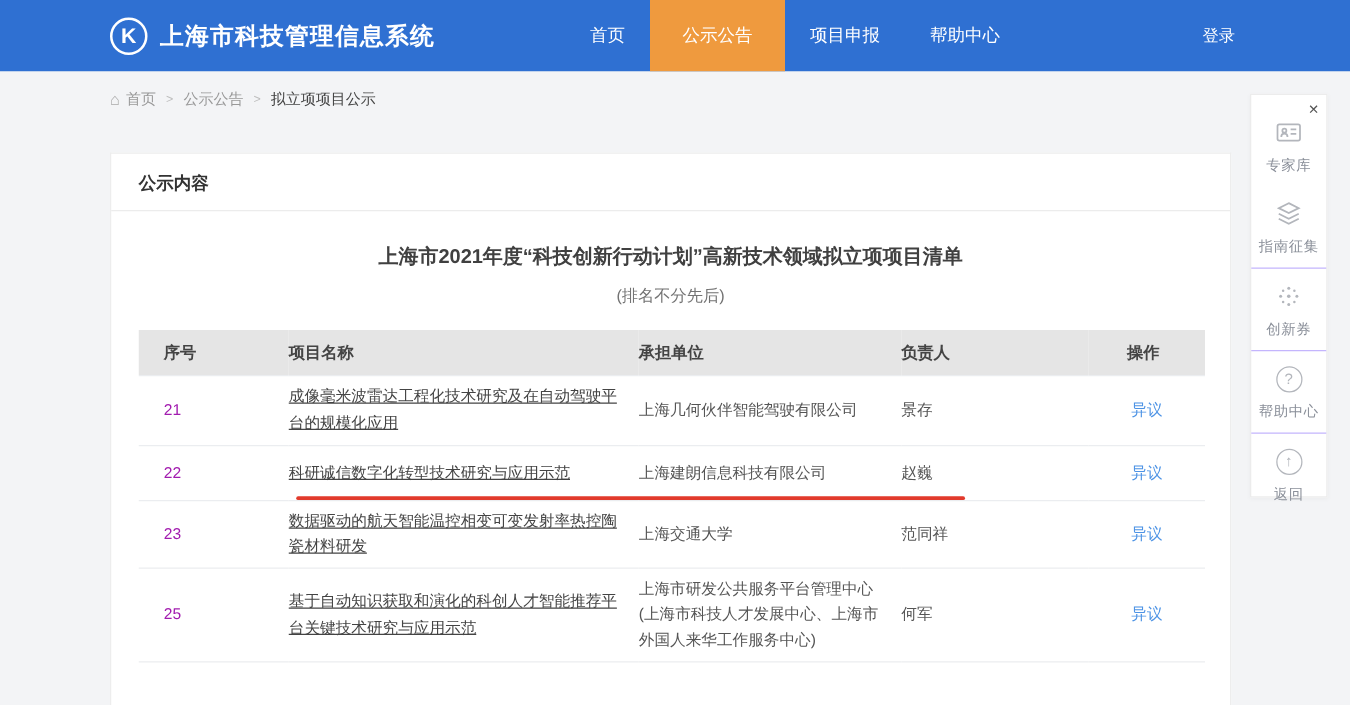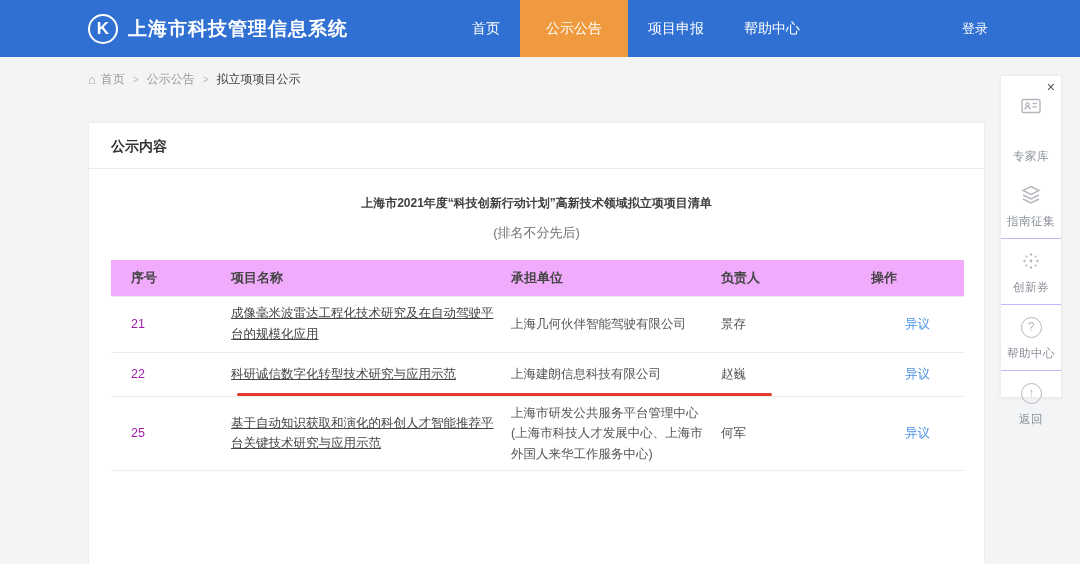--- a/index.html
+++ b/index.html
@@ -45,32 +45,32 @@
     position:absolute; left:88px; top:122px; width:897px; height:500px;
     background:#fff; border:1px solid #ededed; border-bottom:none;
   }
   .card-head {
     height:46px; line-height:46px; padding-left:22px;
     font-size:14px; font-weight:bold; color:#333;
     border-bottom:1px solid #ececec;
   }
   .list-title {
     margin-top:26px; text-align:center;
-    font-size:12px; font-weight:bold; color:#404040;
+    font-size:16px; font-weight:bold; color:#404040;
   }
   .list-subtitle { margin-top:12px; text-align:center; font-size:13px; color:#737373; }
   
   .table-wrap { position:relative; margin:18px 22px 0 22px; }
   table { width:853px; border-collapse:collapse; table-layout:fixed; }
   thead th {
-    height:36px; background:#f0abfc; font-size:13px; font-weight:bold; color:#444;
+    height:36px; background:#e5e5e5; font-size:13px; font-weight:bold; color:#444;
     text-align:left; padding:0 6px 0 0; border-bottom:1px solid #ebedf0;
   }
   thead th.first { padding-left:20px; }
-  thead th.op { text-align:left; }
+  thead th.op { text-align:center; }
   tbody td {
     font-size:12.5px; color:#555; line-height:1.65; vertical-align:middle;
     padding:6px 14px 6px 0; border-bottom:1px solid #ebedf0;
   }
   tbody td.first { padding-left:20px; color:#a21caf; }
   tbody td.name { color:#444;text-decoration:underline; }
   tbody td.op { text-align:center; padding-right:0; }
   .action-link { color:#4d93e5; cursor:pointer; font-size:12.5px;margin-top:39px; }
   tr.h21 td { height:56px; }
   tr.h22 td { height:44px; }
@@ -87,21 +87,21 @@
     background:#fff; border:1px solid #ececec; box-shadow:0 1px 4px rgba(0,0,0,0.04);
   }
   .float-close {
     position:absolute; top:4px; right:6px; font-size:14px; color:#555;
     cursor:pointer; line-height:1;
   }
   .float-item {
     display:flex; flex-direction:column; align-items:center;
     padding:10px 0 9px 0; cursor:pointer;
   }
-  .float-item.first { padding-top:18px;gap:24px; }
+  .float-item.first { padding-top:18px; }
   .float-item.divided { border-top:1px solid #c4b5fd; }
   .f-ico { width:24px; height:24px; display:flex; align-items:center; justify-content:center;
     color:#b3b6bc; margin-bottom:7px; }
   .f-ico svg { stroke:#b3b6bc; fill:none; stroke-width:1.4; }
   .circ-ico {
     width:21px; height:21px; border:1.4px solid #b3b6bc; border-radius:50%;
     display:flex; align-items:center; justify-content:center;
     font-size:12px; color:#b3b6bc;
   }
   .f-label { font-size:11.5px; color:#8a8f99; letter-spacing:0.5px; }
@@ -163,20 +163,27 @@
           <td>景存</td>
           <td class="op"><span class="action-link">异议</span></td>
         </tr>
         <tr class="h22">
           <td class="first">22</td>
           <td class="name">科研诚信数字化转型技术研究与应用示范</td>
           <td>上海建朗信息科技有限公司</td>
           <td>赵巍</td>
           <td class="op"><span class="action-link">异议</span></td>
         </tr>
+        <tr class="h23">
+          <td class="first">23</td>
+          <td class="name">数据驱动的航天智能温控相变可变发射率热控陶瓷材料研发</td>
+          <td>上海交通大学</td>
+          <td>范同祥</td>
+          <td class="op"><span class="action-link">异议</span></td>
+        </tr>
         <tr class="h25">
           <td class="first">25</td>
           <td class="name">基于自动知识获取和演化的科创人才智能推荐平台关键技术研究与应用示范</td>
           <td>上海市研发公共服务平台管理中心(上海市科技人才发展中心、上海市外国人来华工作服务中心)</td>
           <td>何军</td>
           <td class="op"><span class="action-link">异议</span></td>
         </tr>
       </tbody>
     </table>
     <div class="red-line"></div>

